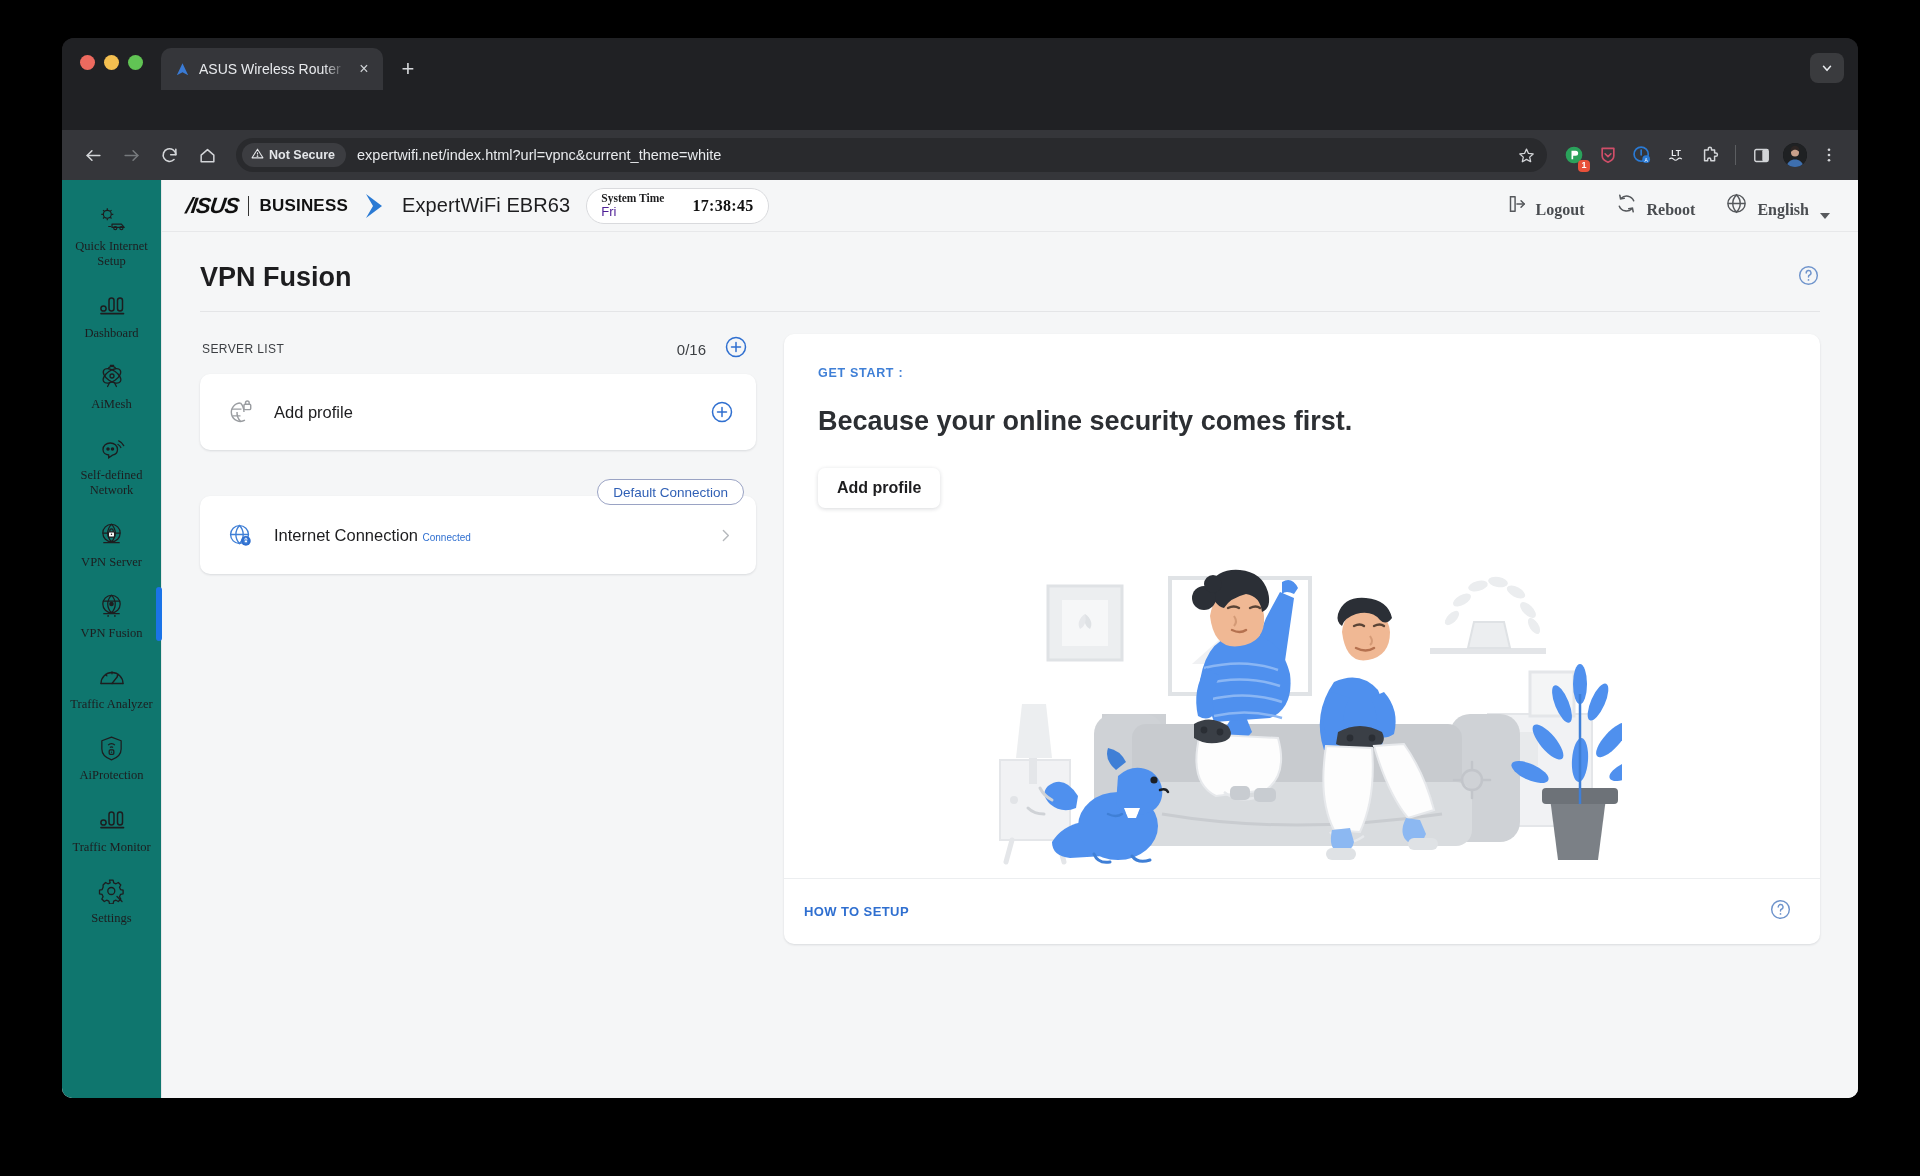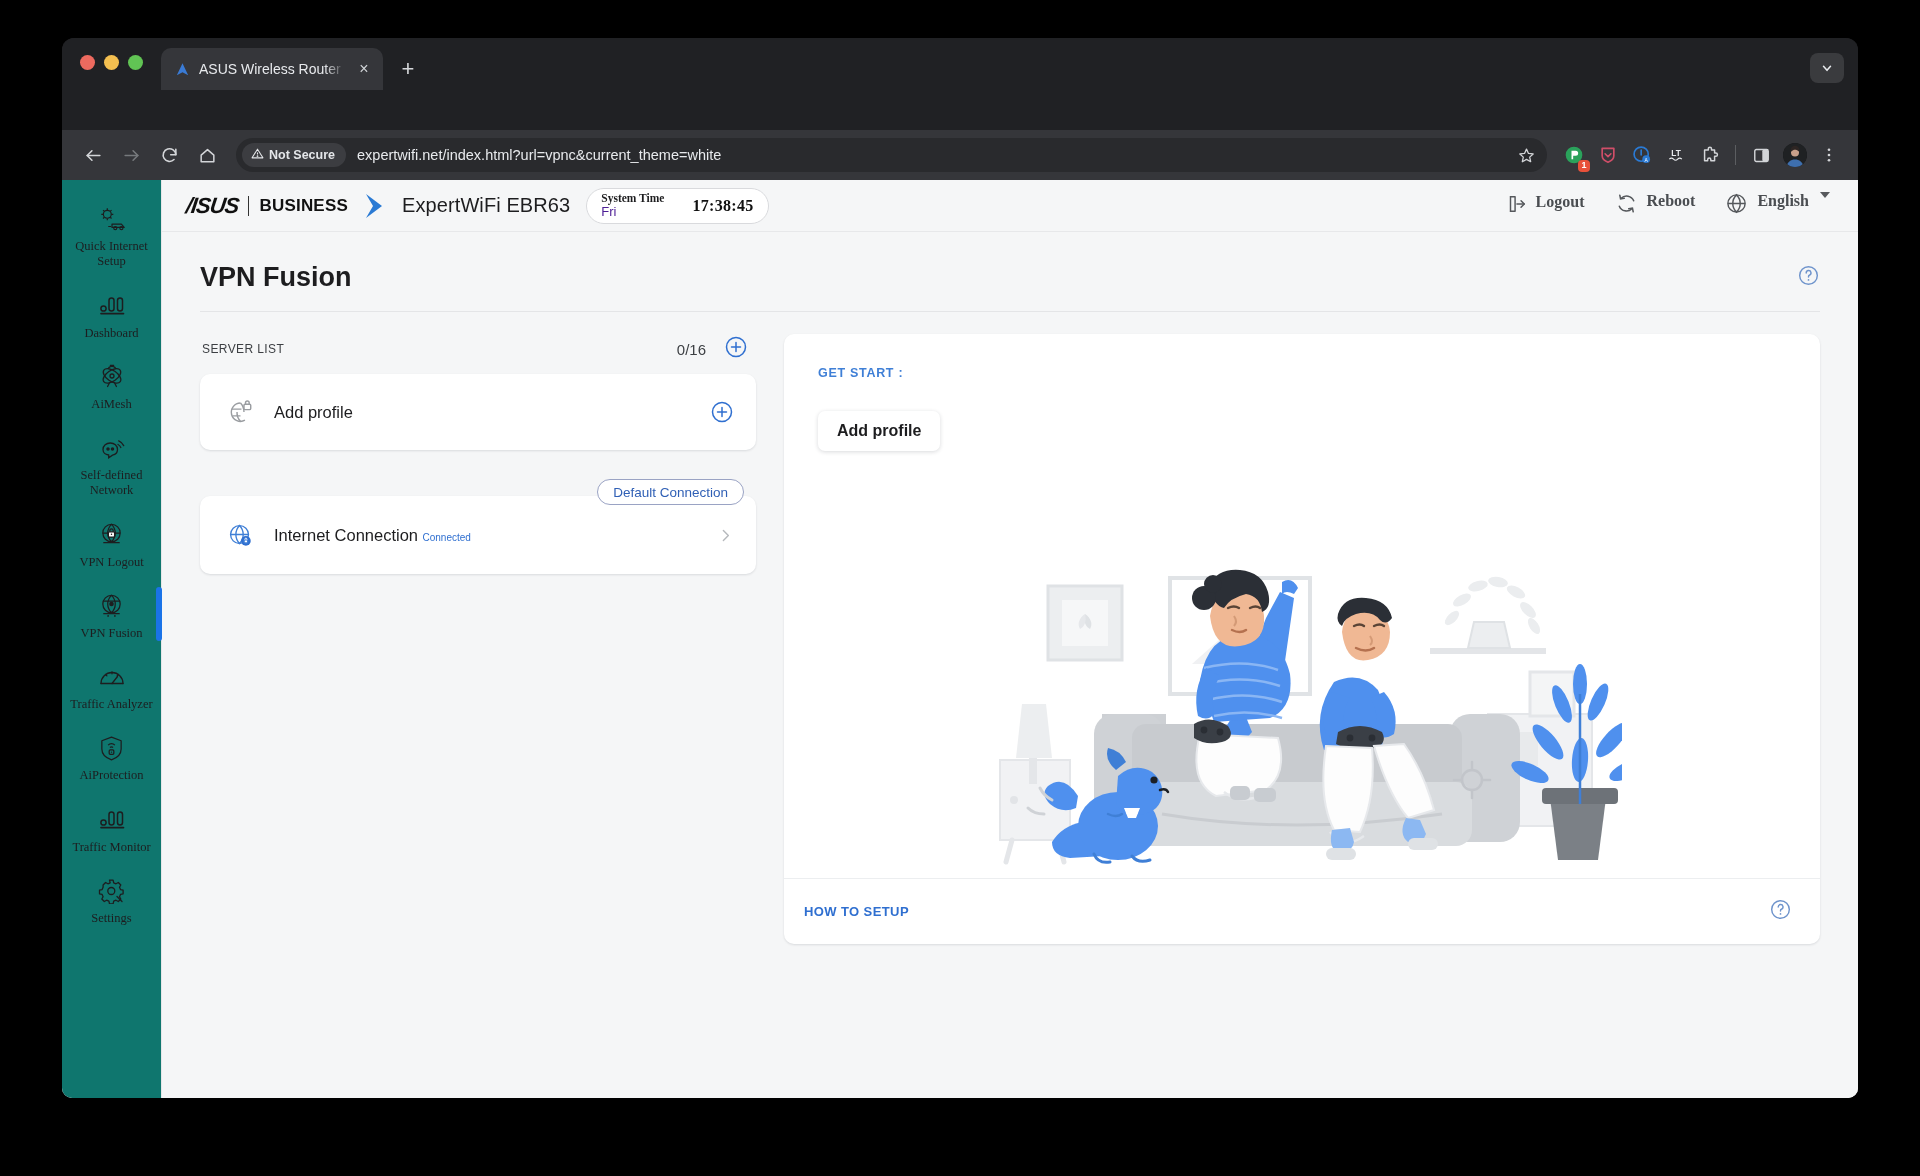--- a/index.html
+++ b/index.html
@@ -236,21 +236,21 @@
     display: flex;
     align-items: center;
     padding: 0 14px;
     gap: 28px;
   }
   .systime-l { display: flex; flex-direction: column; line-height: 1.1; }
   .systime-label { font-family:"Liberation Serif", serif; font-size: 11.5px; font-weight: 700; color: #1d1d1f; }
   .systime-day { font-family:Liberation Sans, sans-serif; font-size: 13px; color: #4c1d95; }
   .systime-clock { font-family:"Liberation Serif", serif; font-size: 16px; font-weight: 700; color: #111; letter-spacing: .3px;}
   .topbar-right { margin-left: auto; display: flex; align-items: center; gap: 30px; }
-  .tb-action { display: flex; align-items: flex-start; gap: 9px; color: #4f5256; }
+  .tb-action { display: flex; align-items: flex-end; gap: 9px; color: #4f5256; }
   .tb-action-label { font-family: "Liberation Serif", serif; font-size: 16px; font-weight: 700; color: #4a4d51; }
   .caret-down {
     width: 0; height: 0;
     border-left: 5px solid transparent;
     border-right: 5px solid transparent;
     border-top: 6px solid #57595d;
     margin-left: 2px;
   }
 
   .content {
@@ -550,21 +550,21 @@
         <span class="nav-icon">
           <svg width="29" height="27" viewBox="0 0 30 28" fill="none" stroke="#1d1d1f" stroke-width="1.3">
               <circle cx="15" cy="12.5" r="9"></circle>
               <path d="M6 12.5h18M15 3.5c2.6 2.6 3.9 5.9 3.9 9s-1.3 6.4-3.9 9c-2.6-2.6-3.9-5.9-3.9-9s1.3-6.4 3.9-9z"></path>
               <rect x="11.8" y="11.2" width="6.4" height="5.4" rx="1.1" fill="#fff"></rect>
               <path d="M13.3 11.2v-1.4a1.7 1.7 0 0 1 3.4 0v1.4"></path>
               <circle cx="15" cy="13.8" r=".8" fill="#1d1d1f" stroke="none"></circle>
               <path d="M7 22.5h16" stroke-linecap="round"></path>
             </svg>
         </span>
-        <span class="nav-label">VPN Logout</span>
+        <span class="nav-label">VPN Server</span>
       </div>
 
       <div class="nav-item active">
         <span class="nav-indicator"></span>
         <span class="nav-icon">
           <svg width="29" height="27" viewBox="0 0 30 28" fill="none" stroke="#1d1d1f" stroke-width="1.3">
               <circle cx="15" cy="12.5" r="9"></circle>
               <path d="M6.4 9.5h17.2M15 3.5c2.6 2.6 3.9 5.9 3.9 9s-1.3 6.4-3.9 9c-2.6-2.6-3.9-5.9-3.9-9s1.3-6.4 3.9-9z"></path>
               <circle cx="15" cy="12.5" r="2.4" fill="#1d1d1f" stroke="none"></circle>
               <path d="M7 22.5h16" stroke-linecap="round"></path>
@@ -755,20 +755,21 @@
                     </svg>
                 </span>
               </div>
             </div>
           </div>
 
           <div class="right-col">
             <div class="promo">
               <div class="promo-body">
                 <span class="promo-kicker">GET START :</span>
+                <span class="promo-heading">Because your online security comes first.</span>
                 <button class="promo-cta">Add profile</button>
 
                 <div class="promo-art">
                   <svg width="640" height="310" viewBox="0 0 640 310">
 
                     <g fill="none" stroke="#e3e5e8" stroke-width="3">
                       <rect x="66" y="22" width="74" height="74" fill="#eceef0" stroke="#dfe2e5"></rect>
                     </g>
                     <rect x="80" y="36" width="46" height="46" fill="#f6f7f8"></rect>
                     <path d="M103 50c6 4 8 10 5 15-4-2-7-7-5-15z" fill="#dfe2e5"></path>

